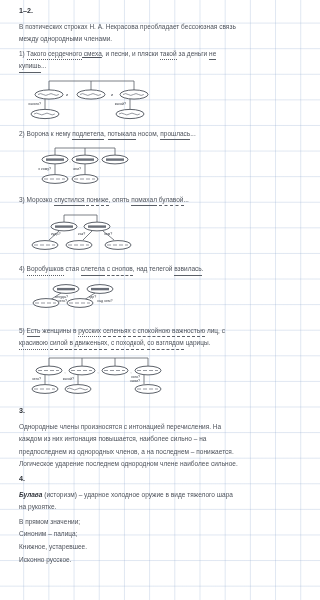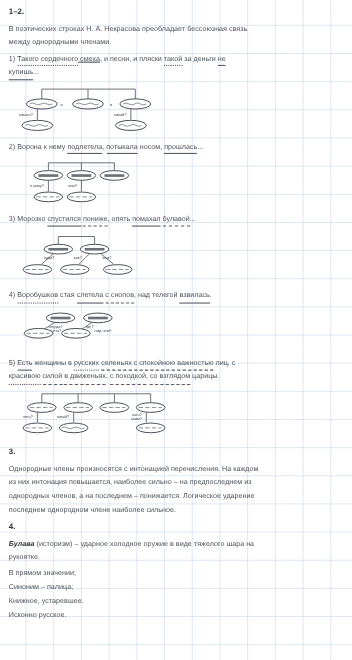--- a/index.html
+++ b/index.html
@@ -18,21 +18,21 @@
     background-position: -2px -3px;
     font-family: "Liberation Sans", sans-serif;
     color: #4a4f58;
     position: relative;
   }
   .page {
     position: absolute;
     left: 0; top: 0;
     width: 249px;
     height: 535px;
-    padding: 7px 8px 0 8px;
+    padding: 7px 8px 0 19px;
     box-sizing: border-box;
   }
   .sect-num {
     font-size: 7.2px;
     font-weight: bold;
     color: #2f333a;
     margin: 0 0 5px 0;
     line-height: 1.2;
   }
   .para {

